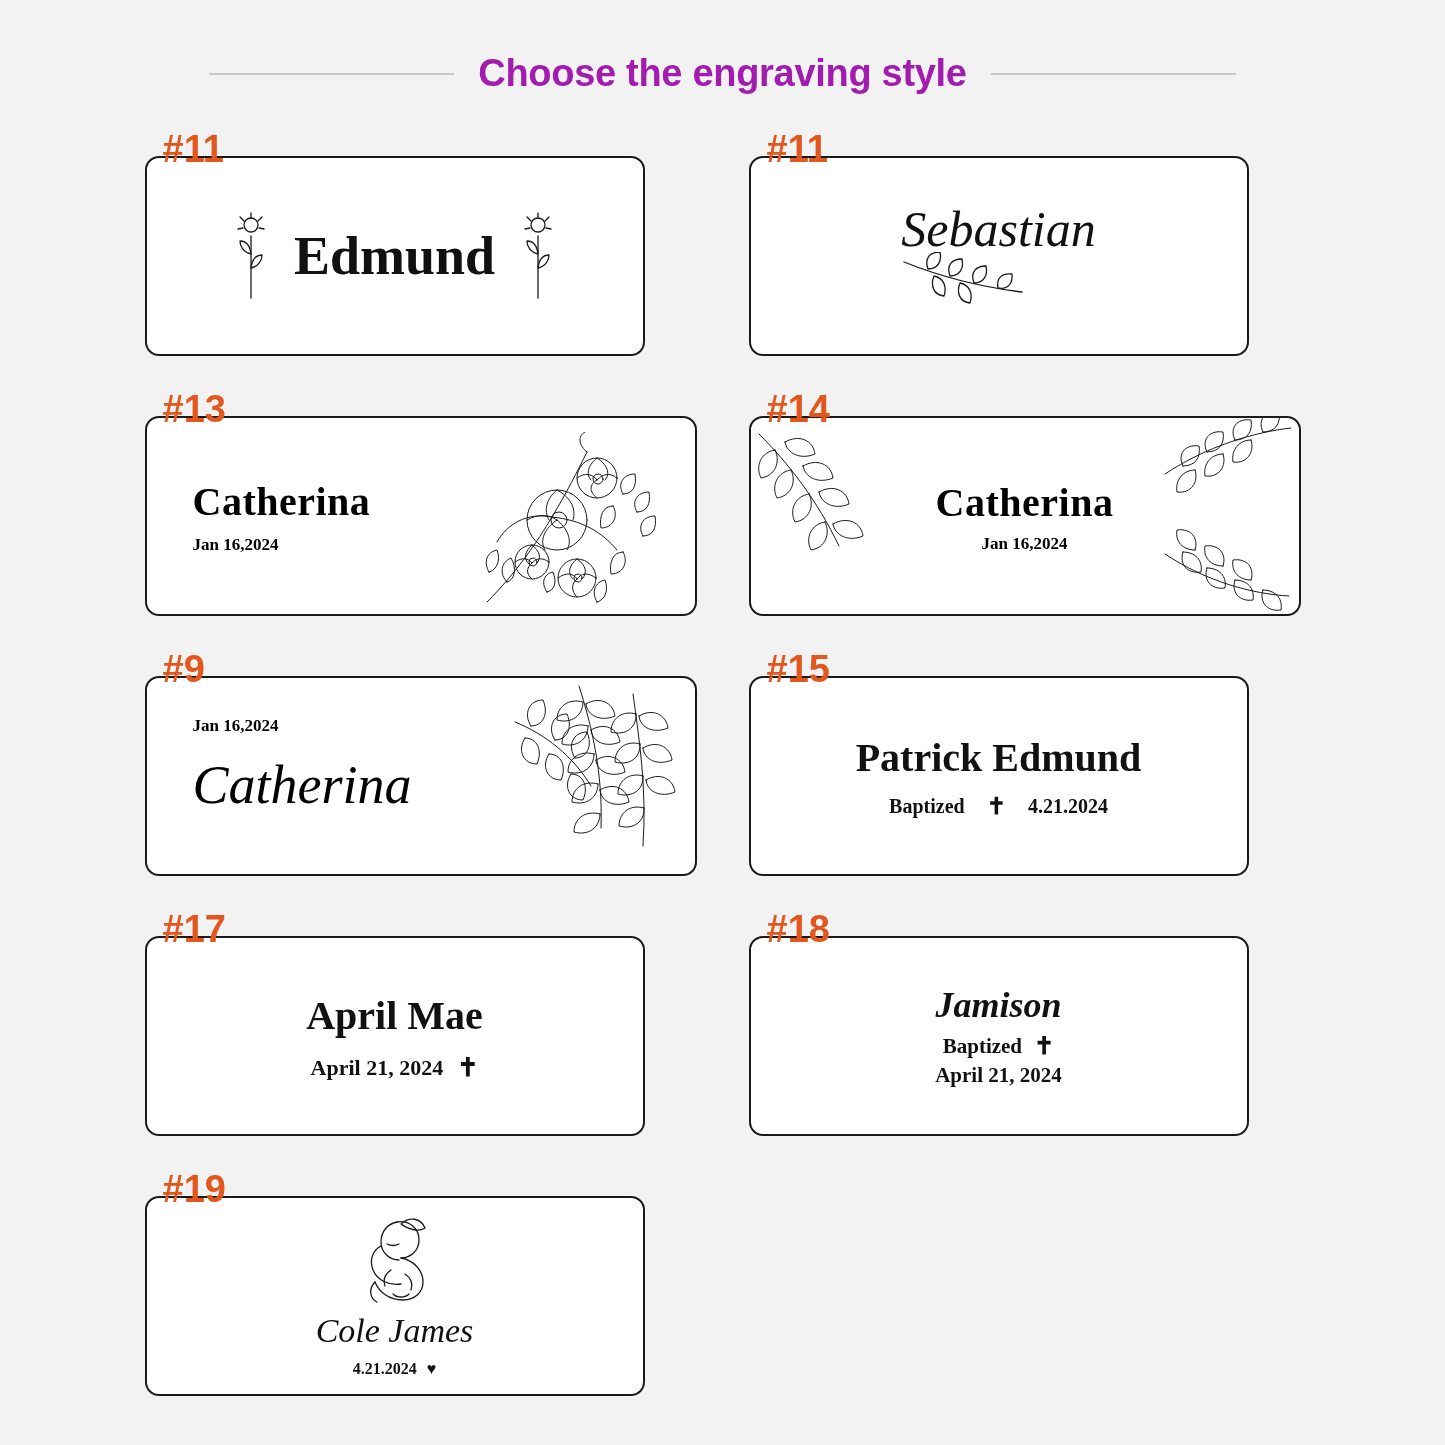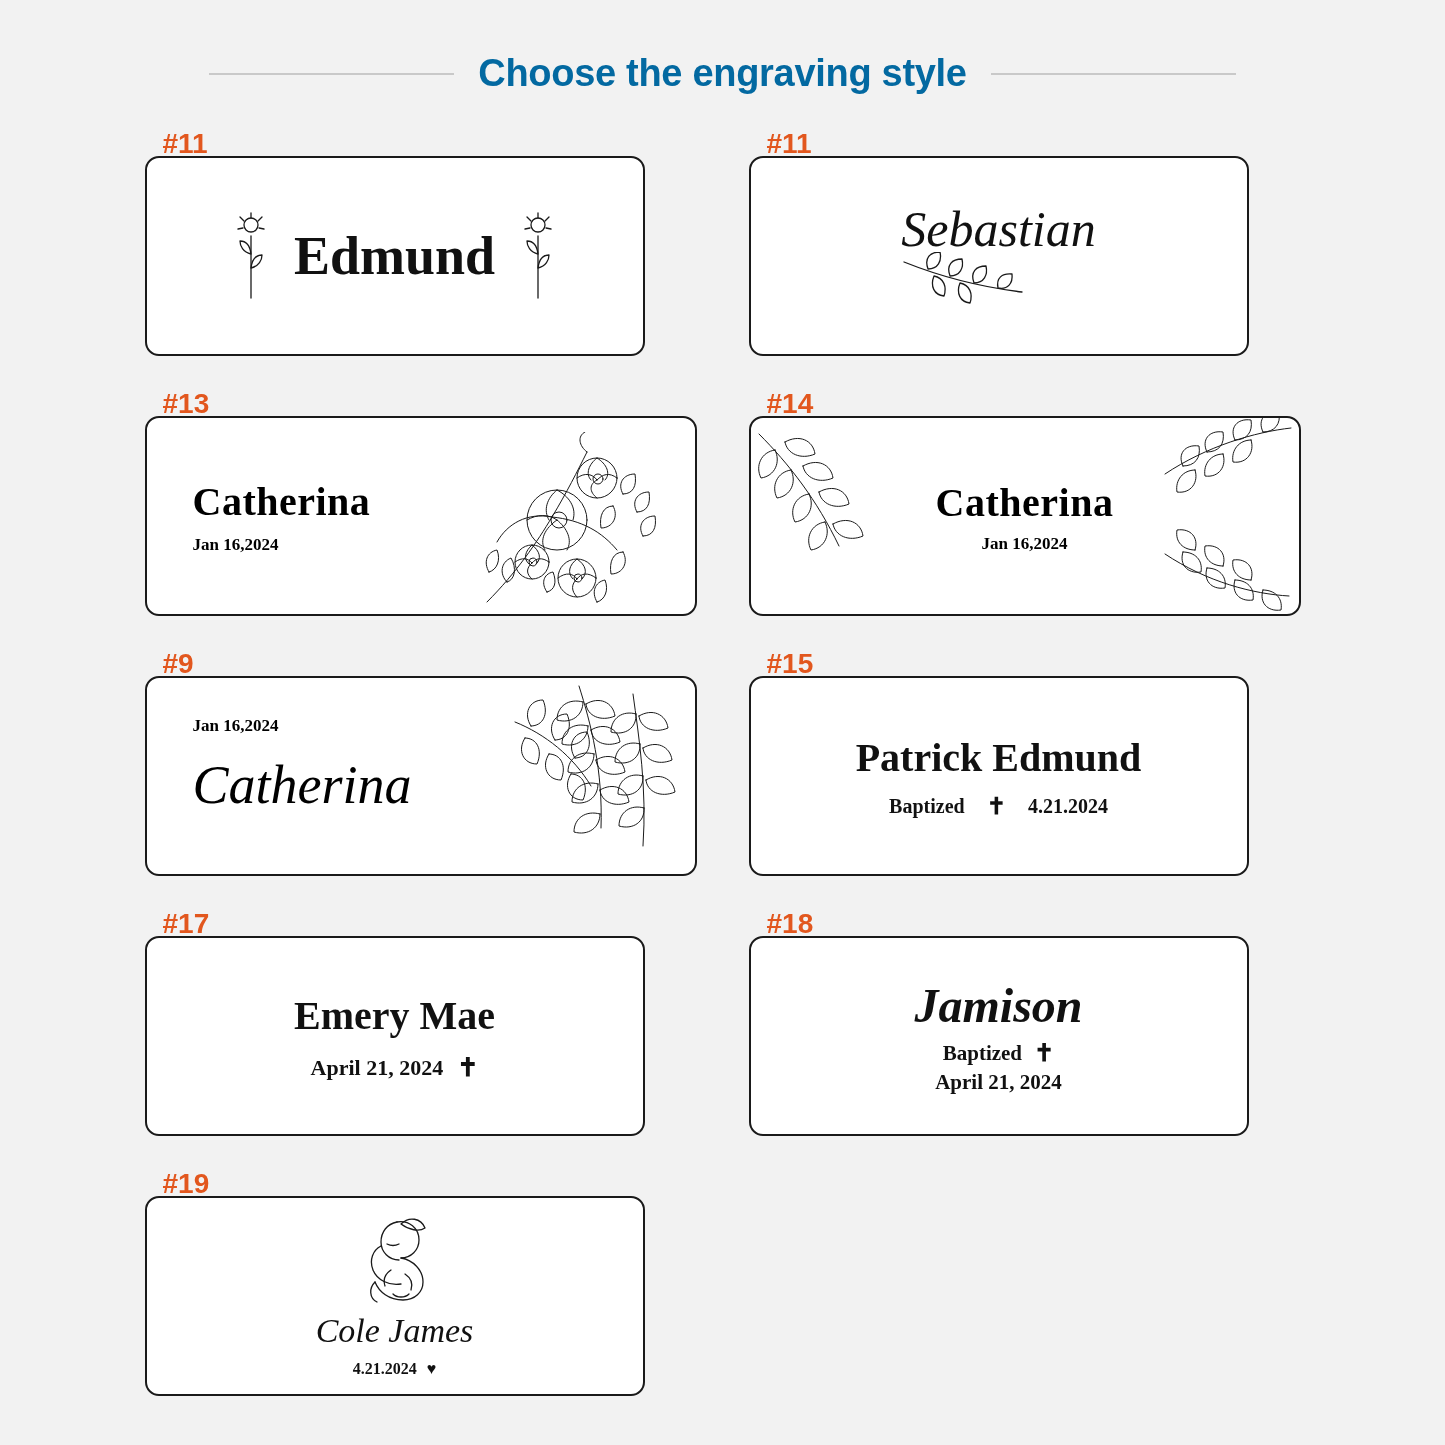--- a/index.html
+++ b/index.html
@@ -11,21 +11,21 @@
   }
   .page{position:relative;width:1445px;height:1445px;}
 
   
   .header{
     position:absolute;top:52px;left:0;width:1445px;
     display:flex;align-items:center;justify-content:center;gap:24px;
   }
   .header .rule{height:2px;background:#c9c9c9;width:245px;}
   .header h1{
-    margin:0;font-size:38px;font-weight:700;color:#0369a1;
+    margin:0;font-size:38px;font-weight:700;color:#a21caf;
     letter-spacing:-0.3px;white-space:nowrap;
   }
 
   
   .grid{
     position:absolute;top:120px;left:0;width:1445px;
     display:grid;
     grid-template-columns:552px 552px;
     justify-content:center;
     column-gap:52px;
@@ -35,21 +35,21 @@
 
   .card{
     position:absolute;left:0;bottom:0;
     width:500px;height:200px;
     background:#fff;border:2px solid #1a1a1a;border-radius:14px;
     box-sizing:border-box;overflow:hidden;
   }
   .card.wide{width:552px;}
   .badge{
     position:absolute;left:18px;top:8px;
-    font-size:28px;font-weight:700;color:#e2571e;
+    font-size:38px;font-weight:700;color:#e2571e;
     letter-spacing:0px;z-index:5;
   }
 
   
   .eng{
     position:absolute;inset:0;
     display:flex;flex-direction:column;
     align-items:center;justify-content:center;
     color:#111;
   }
@@ -86,21 +86,21 @@
   .c16 .nm{font-size:40px;font-weight:700;font-family:"Liberation Serif",serif;text-align:right;}
   .c16 .ln{display:flex;align-items:center;gap:22px;margin-top:14px;
       font-family:"Liberation Serif",serif;font-weight:700;font-size:20px;}
 
   
   .c17 .nm{font-size:40px;font-weight:700;font-family:"Liberation Serif",serif;}
   .c17 .ln{display:flex;align-items:center;gap:14px;margin-top:16px;
       font-family:"Liberation Serif",serif;font-weight:700;font-size:22px;}
 
   
-  .c18 .nm{font-size:48px;font-family:"Liberation Serif",serif;font-style:italic;font-weight:700;}
+  .c18 .nm{font-size:36px;font-family:"Liberation Serif",serif;font-style:italic;font-weight:700;}
   .c18 .ln{display:flex;align-items:center;gap:12px;margin-top:8px;
       font-family:"Liberation Serif",serif;font-weight:700;font-size:21px;}
   .c18 .dt{font-family:"Liberation Serif",serif;font-weight:700;font-size:21px;margin-top:4px;}
 
   
   .c19 .nm{font-size:34px;font-family:"Liberation Serif",serif;font-style:italic;margin-top:6px;}
   .c19 .ln{display:flex;align-items:center;gap:10px;margin-top:10px;
       font-family:"Liberation Serif",serif;font-weight:700;font-size:16px;}
 
   
@@ -308,21 +308,21 @@
             <span>4.21.2024</span>
           </div>
         </div>
       </div>
     </div>
 
     <div class="cell">
       <div class="badge">#17</div>
       <div class="card c17">
         <div class="eng">
-          <div class="nm">Emery Mae</div>
+          <div class="nm">April Mae</div>
           <div class="ln">
             <span>April 21, 2024</span>
             <span class="cross">✝</span>
           </div>
         </div>
       </div>
     </div>
 
     <div class="cell">
       <div class="badge">#18</div>

